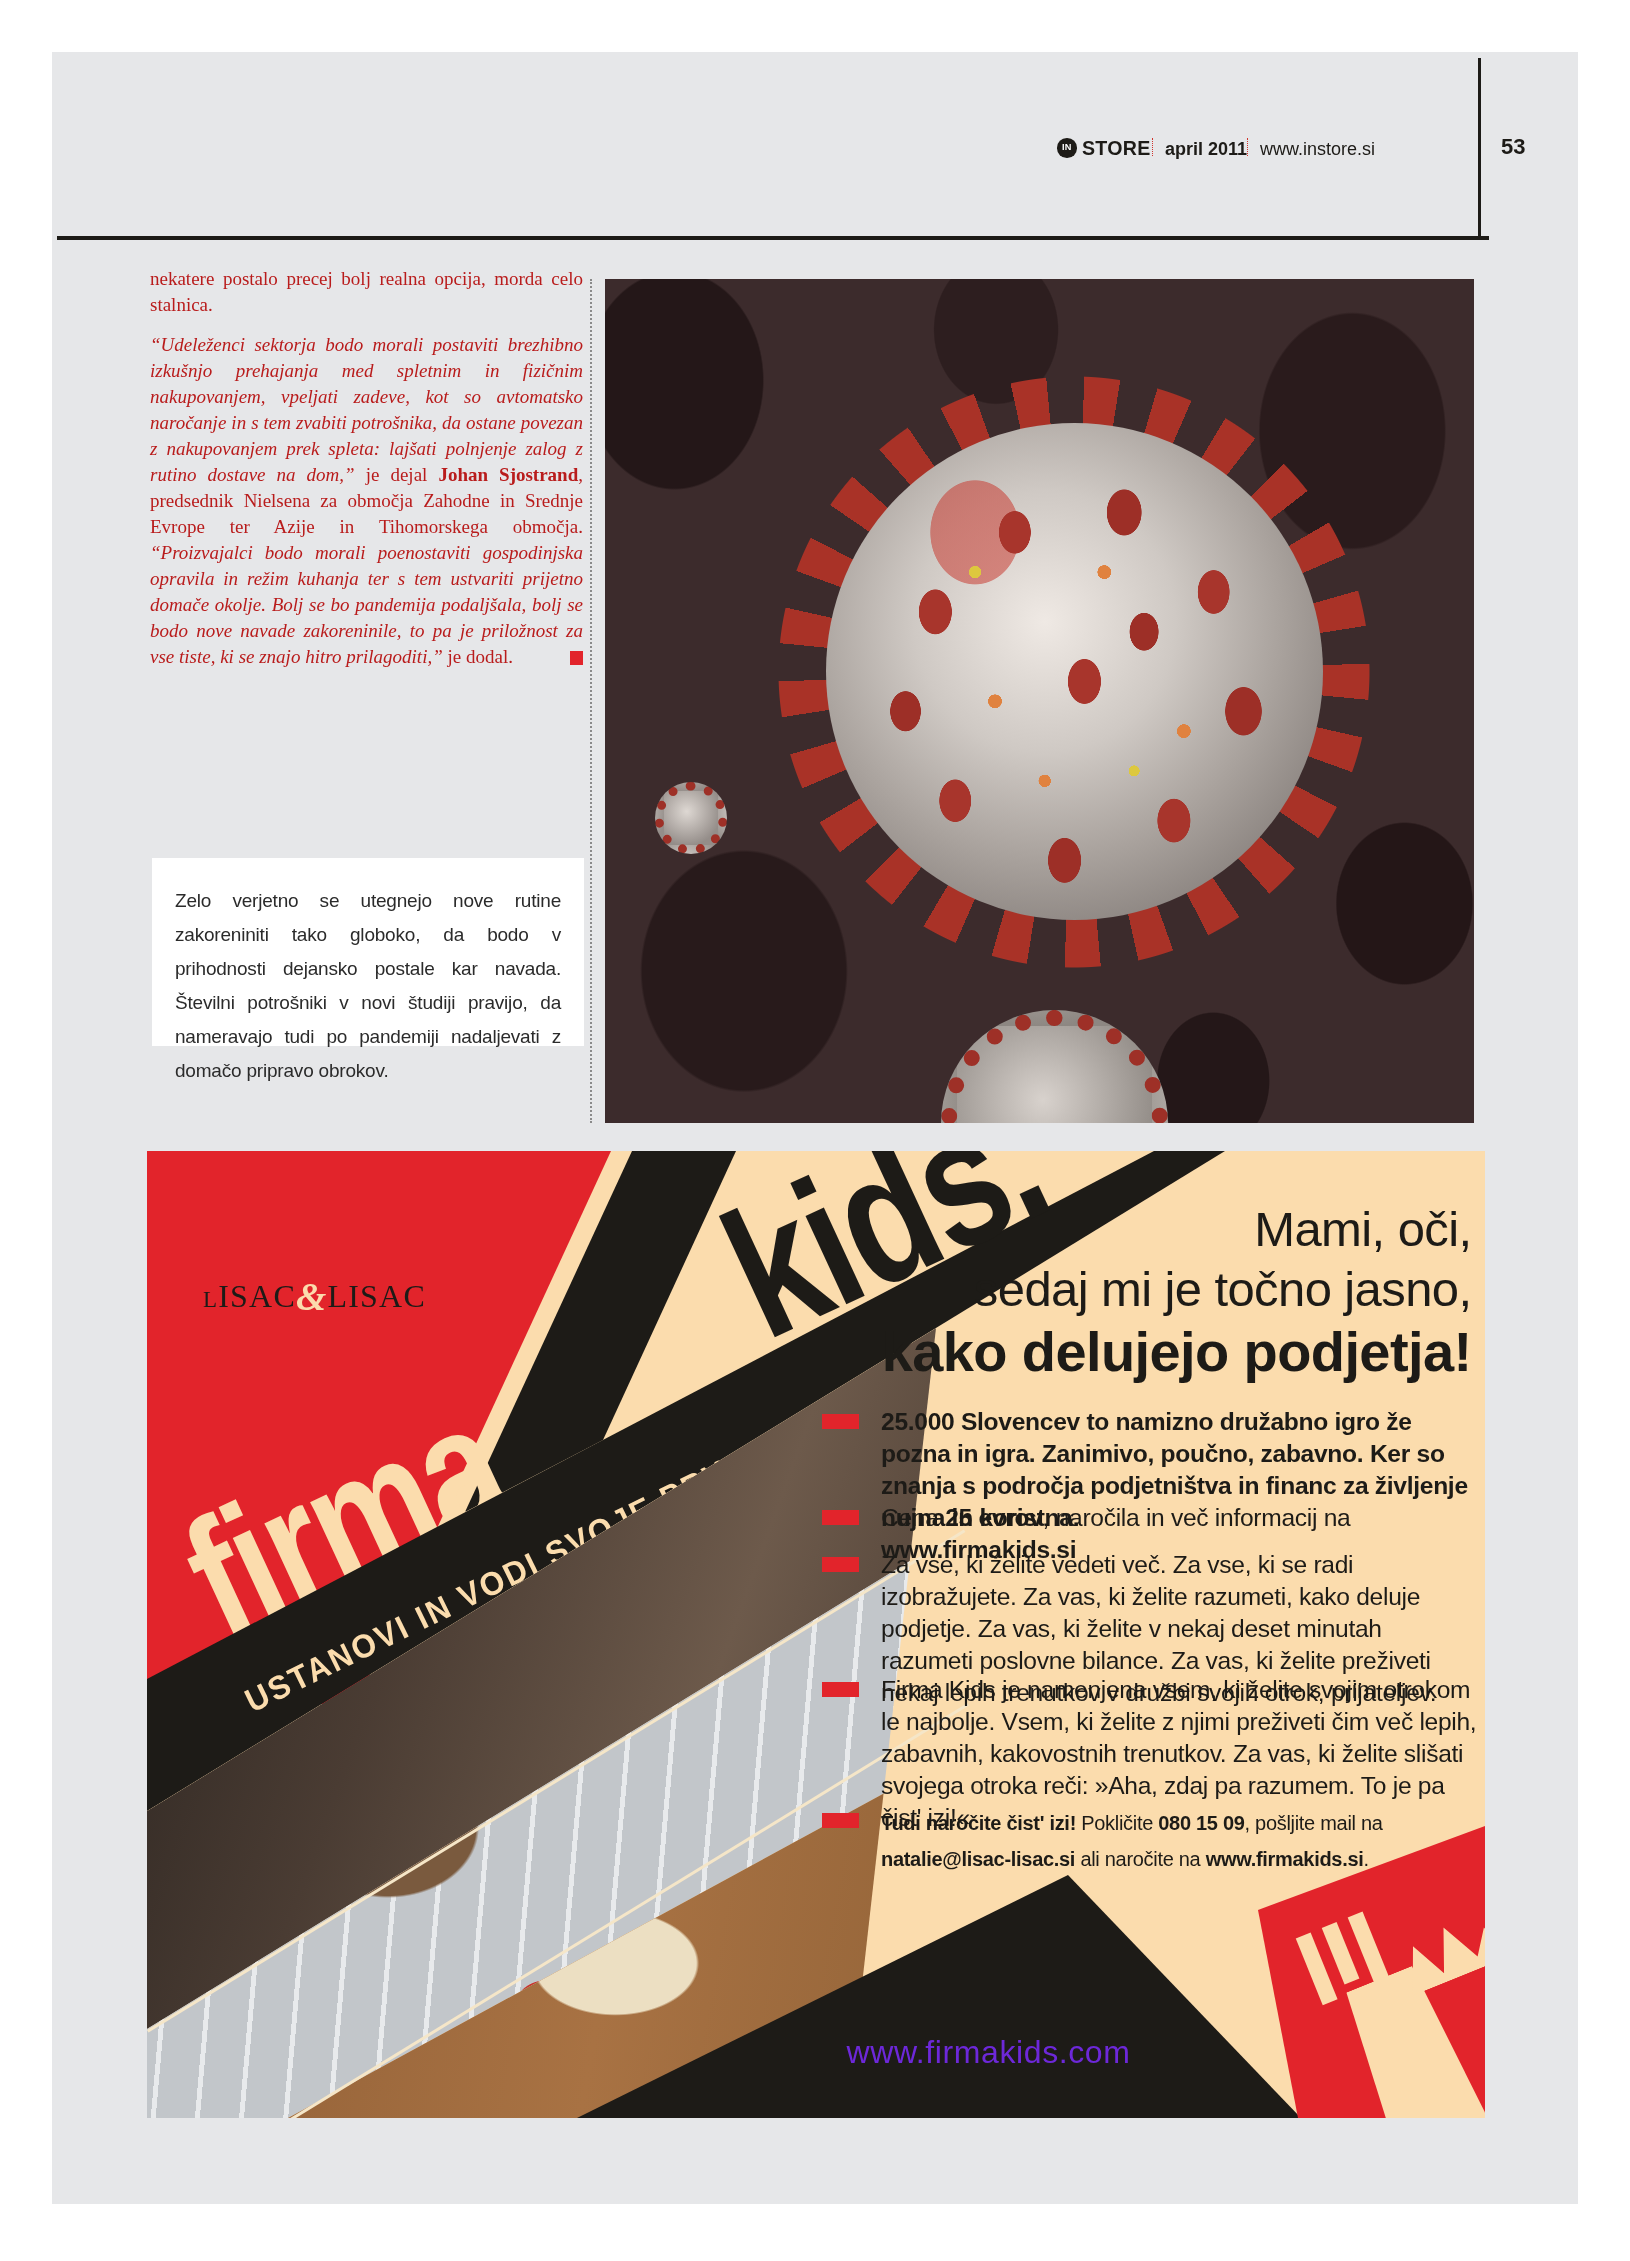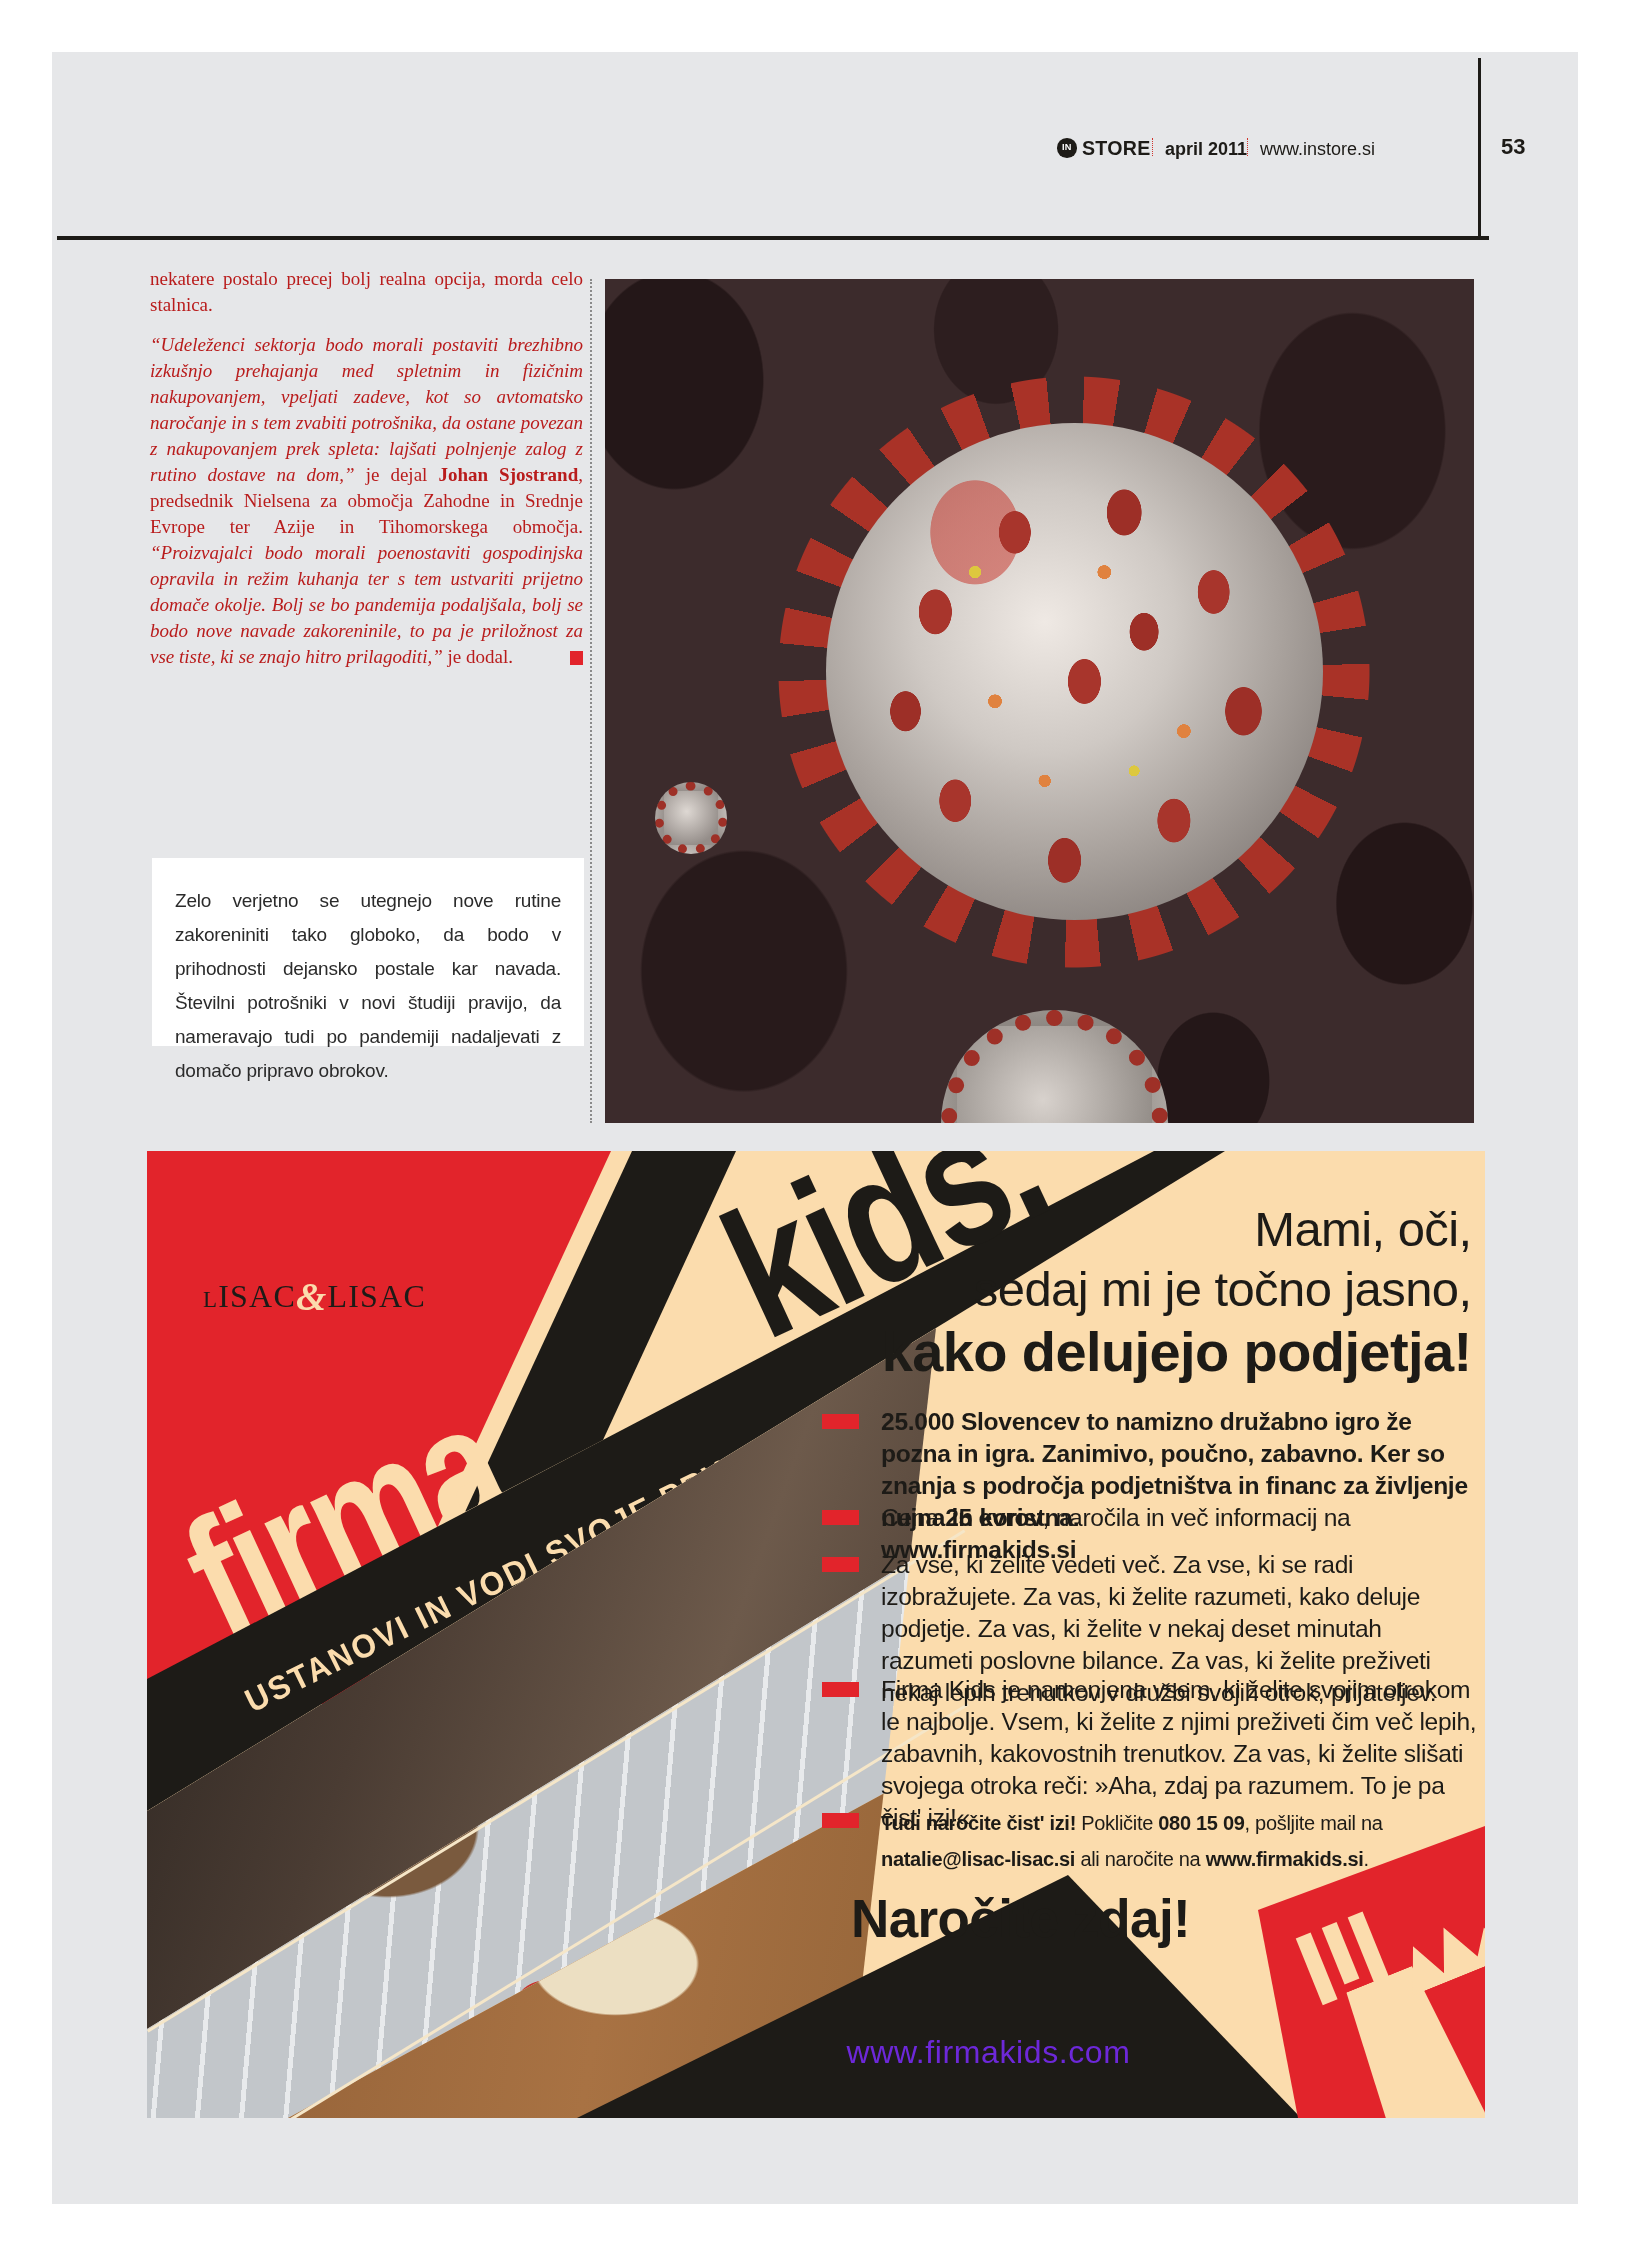--- a/index.html
+++ b/index.html
@@ -209,17 +209,16 @@
     </div>
 
     <div class="bullets">
       <div class="bullet b1"><span class="dash"></span><span>25.000 Slovencev to namizno družabno igro že pozna in igra. Zanimivo, poučno, zabavno. Ker so znanja s področja podjetništva in financ za življenje nujna in koristna.</span></div>
       <div class="bullet b2"><span class="dash"></span><span>Cena </span><span class="bd">25 evrov</span><span>, naročila in več informacij na </span><span class="bd">www.firmakids.si</span></div>
       <div class="bullet b3"><span class="dash"></span><span>Za vse, ki želite vedeti več. Za vse, ki se radi izobražujete. Za vas, ki želite razumeti, kako deluje podjetje. Za vas, ki želite v nekaj deset minutah razumeti poslovne bilance. Za vas, ki želite preživeti nekaj lepih trenutkov v družbi svojih otrok, prijateljev.</span></div>
       <div class="bullet b4"><span class="dash"></span><span>Firma Kids je namenjena vsem, ki želite svojim otrokom le najbolje. Vsem, ki želite z njimi preživeti čim več lepih, zabavnih, kakovostnih trenutkov. Za vas, ki želite slišati svojega otroka reči: »Aha, zdaj pa razumem. To je pa čist' izi!«</span></div>
       <div class="bullet b5"><span class="dash"></span><span class="bd">Tudi naročite čist' izi!</span><span> Pokličite </span><span class="bd">080 15 09</span><span>, pošljite mail na </span><span class="bd">natalie@lisac-lisac.si</span><span> ali naročite na </span><span class="bd">www.firmakids.si</span><span>.</span></div>
     </div>
 
-    <div class="ad-cta">Naročite zdaj!</div>
   </div>
 
 </div>
 
 
 </body></html>

